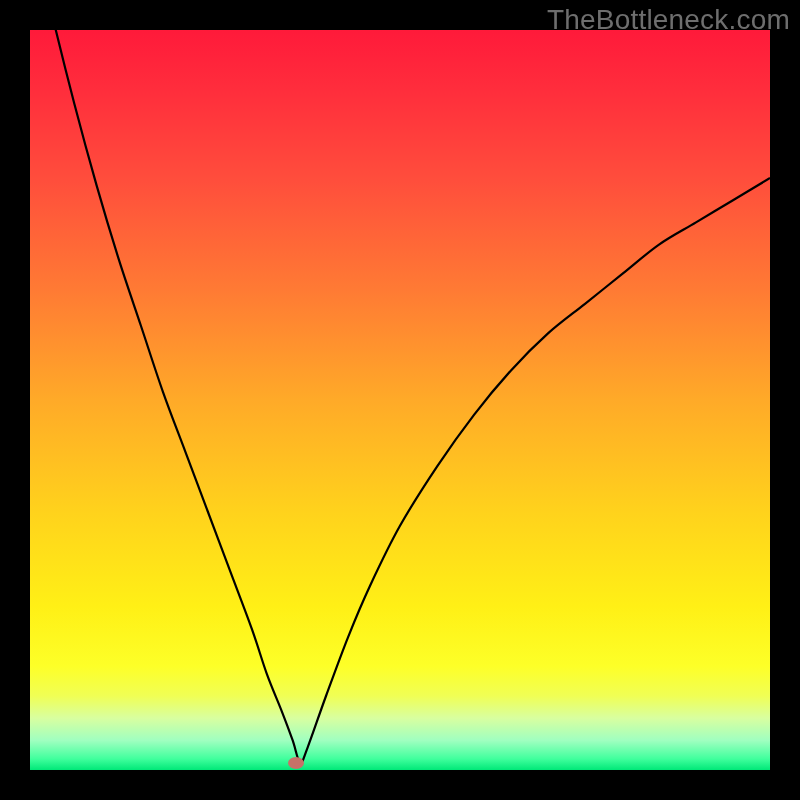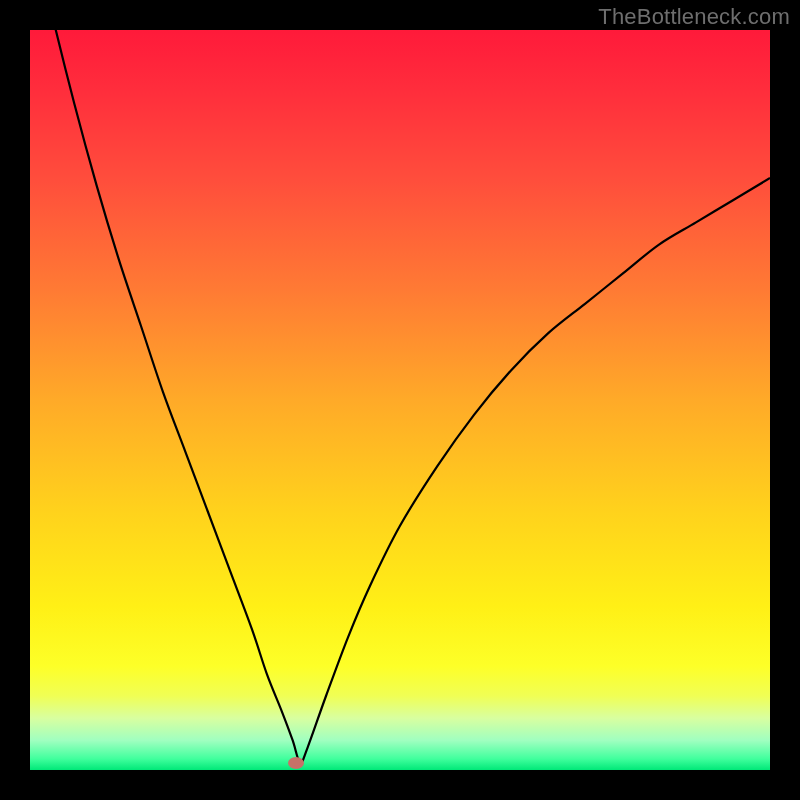--- a/index.html
+++ b/index.html
@@ -15,21 +15,21 @@
     position: relative;
     width: 800px;
     height: 800px;
     background: #000;
   }
   .watermark {
     position: absolute;
     top: 4px;
     right: 10px;
     color: #6e6e6e;
-    font-size: 22px;
+    font-size: 28px;
     font-weight: 500;
     letter-spacing: 0.2px;
     z-index: 10;
     user-select: none;
   }
   .plot-area {
     position: absolute;
     left: 30px;
     top: 30px;
     width: 740px;

